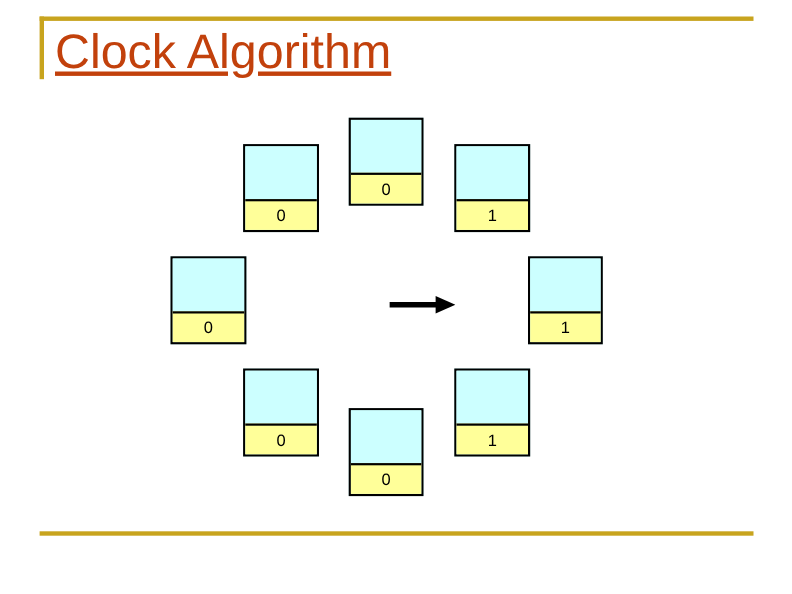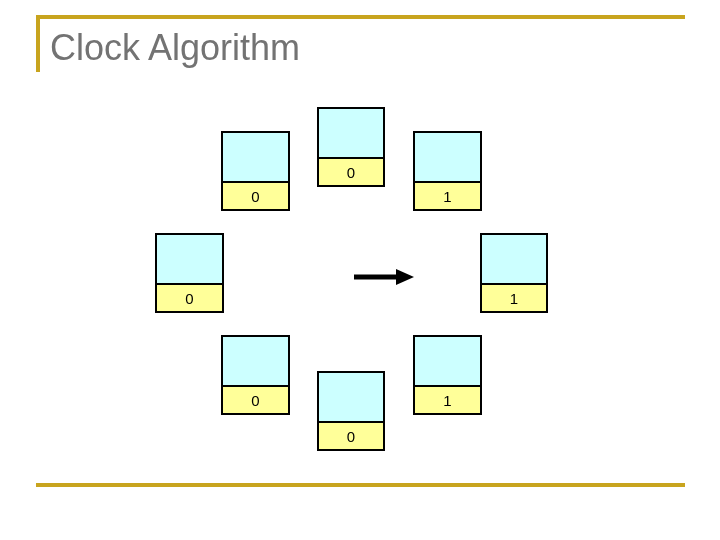--- a/index.html
+++ b/index.html
@@ -45,25 +45,26 @@
     width: 649px;
     height: 4px;
     background: #C8A41E;
   }
 
   
   .slide-title {
     position: absolute;
     left: 50px;
     top: 26px;
-    font-size: 36px;
+    font-size: 44px;
     line-height: 44px;
-    color: #737373;
+    color: #c2410c;
     white-space: nowrap;
     letter-spacing: 0px;
+    text-decoration: underline;
   }
 
   
   .frame {
     position: absolute;
     box-sizing: border-box;
     border: 2px solid #000000;
     background: #CCFFFF;
     display: flex;
     flex-direction: column;

